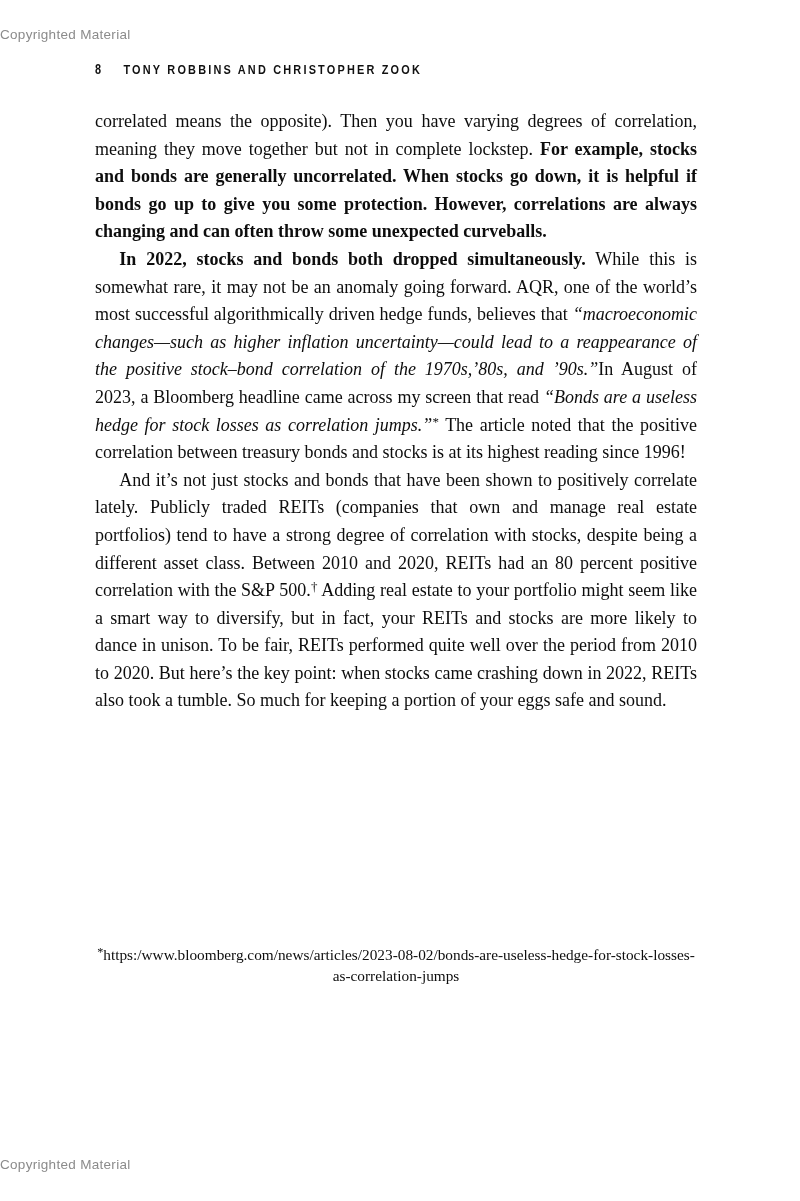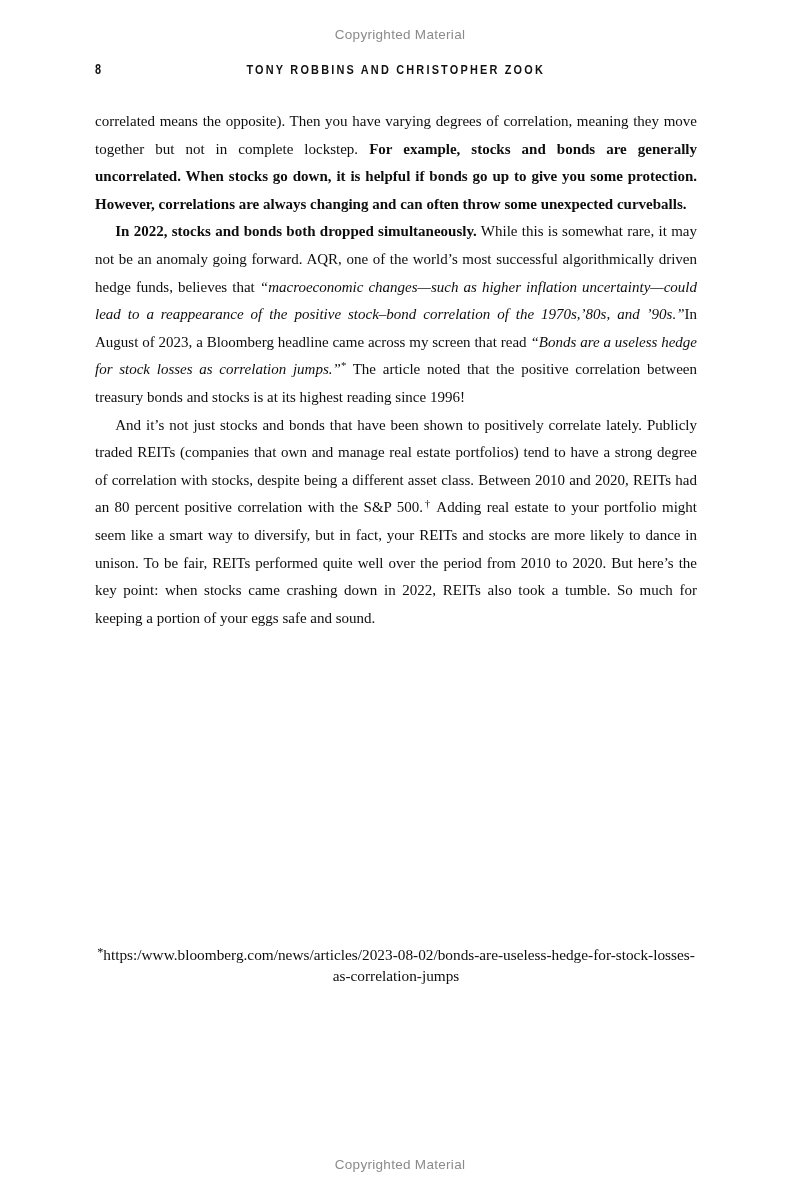--- a/index.html
+++ b/index.html
@@ -17,21 +17,21 @@
     overflow: hidden;
     font-family: "Liberation Serif", "DejaVu Serif", serif;
     color: #0d0d0d;
   }
 
   
   .watermark {
     position: absolute;
     left: 0;
     width: 800px;
-    text-align: center;
+    text-align: left;
     font-family: "Liberation Sans", "DejaVu Sans", sans-serif;
     font-size: 13.5px;
     letter-spacing: 0.3px;
     color: #8b8b8b;
   }
   .watermark-top { top: 27px; }
   .watermark-bottom { top: 1157px; }
 
   
   .runhead {
@@ -50,21 +50,20 @@
     font-size: 14px;
     color: #111111;
     transform: scaleX(0.78);
     transform-origin: left center;
   }
   .runhead-title {
     position: absolute;
     left: 0;
     top: 1px;
     width: 602px;
-    text-align: center;
     font-family: "Liberation Sans", "DejaVu Sans", sans-serif;
     font-weight: bold;
     font-size: 13px;
     letter-spacing: 2.6px;
     color: #111111;
   }
   .runhead-title span {
     display: inline-block;
     transform: scaleX(0.84);
   }
@@ -72,21 +71,21 @@
   
   .textblock {
     position: absolute;
     top: 108px;
     left: 95px;
     width: 602px;
   }
 
   p.para {
     margin: 0;
-    font-size: 15px;
+    font-size: 18px;
     line-height: 27.6px;
     text-align: justify;
     text-justify: inter-word;
     hyphens: manual;
     -webkit-hyphens: manual;
   }
   p.indent { text-indent: 1.35em; }
 
   b, .b { font-weight: bold; }
   i, .i { font-style: italic; }

